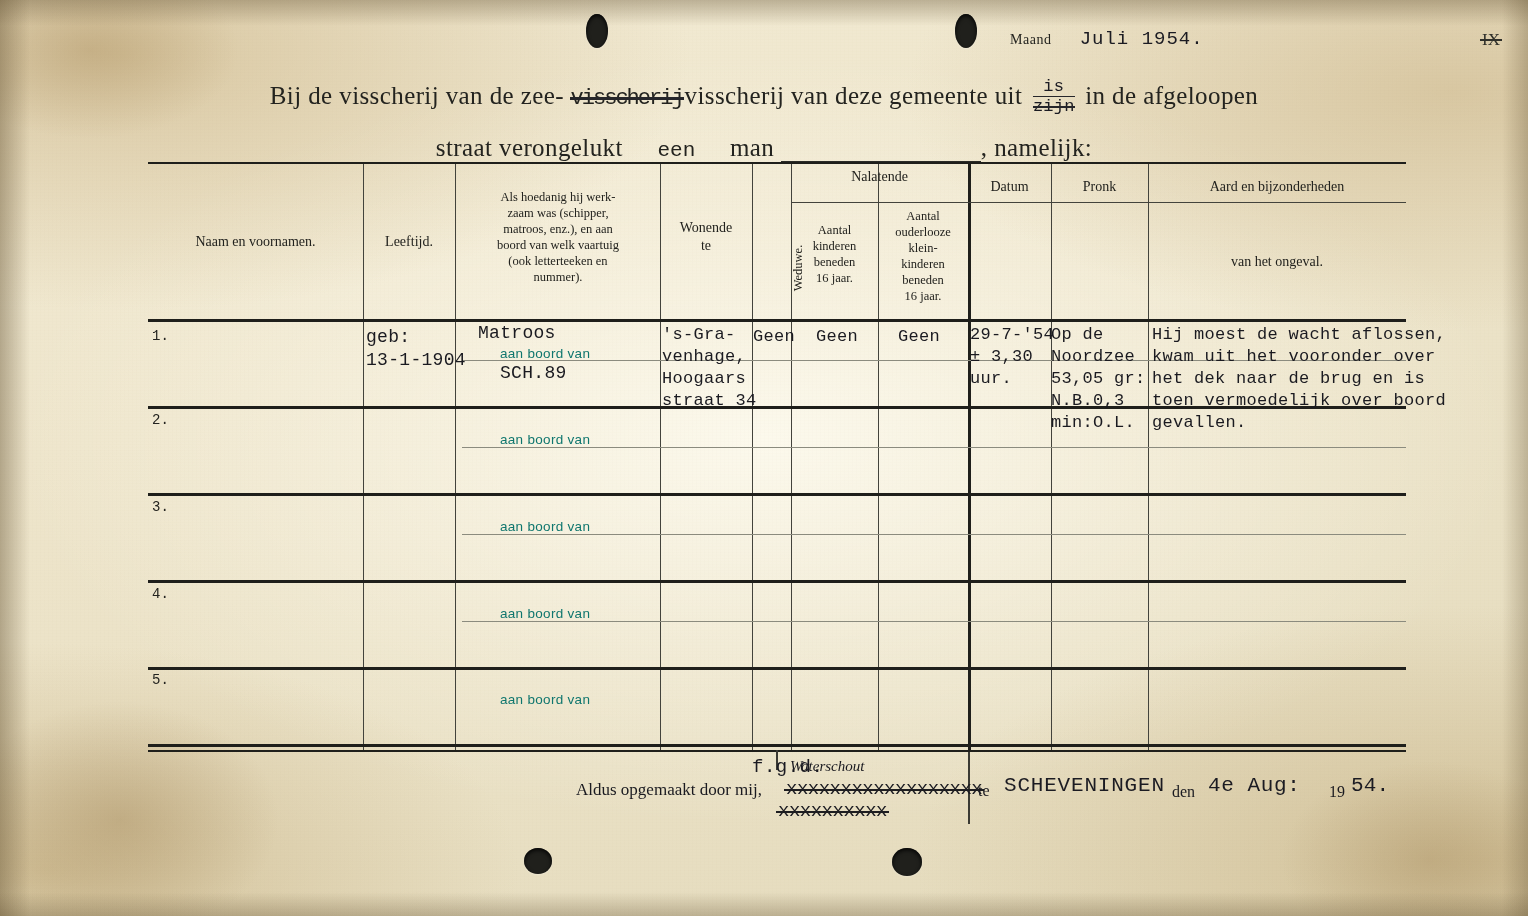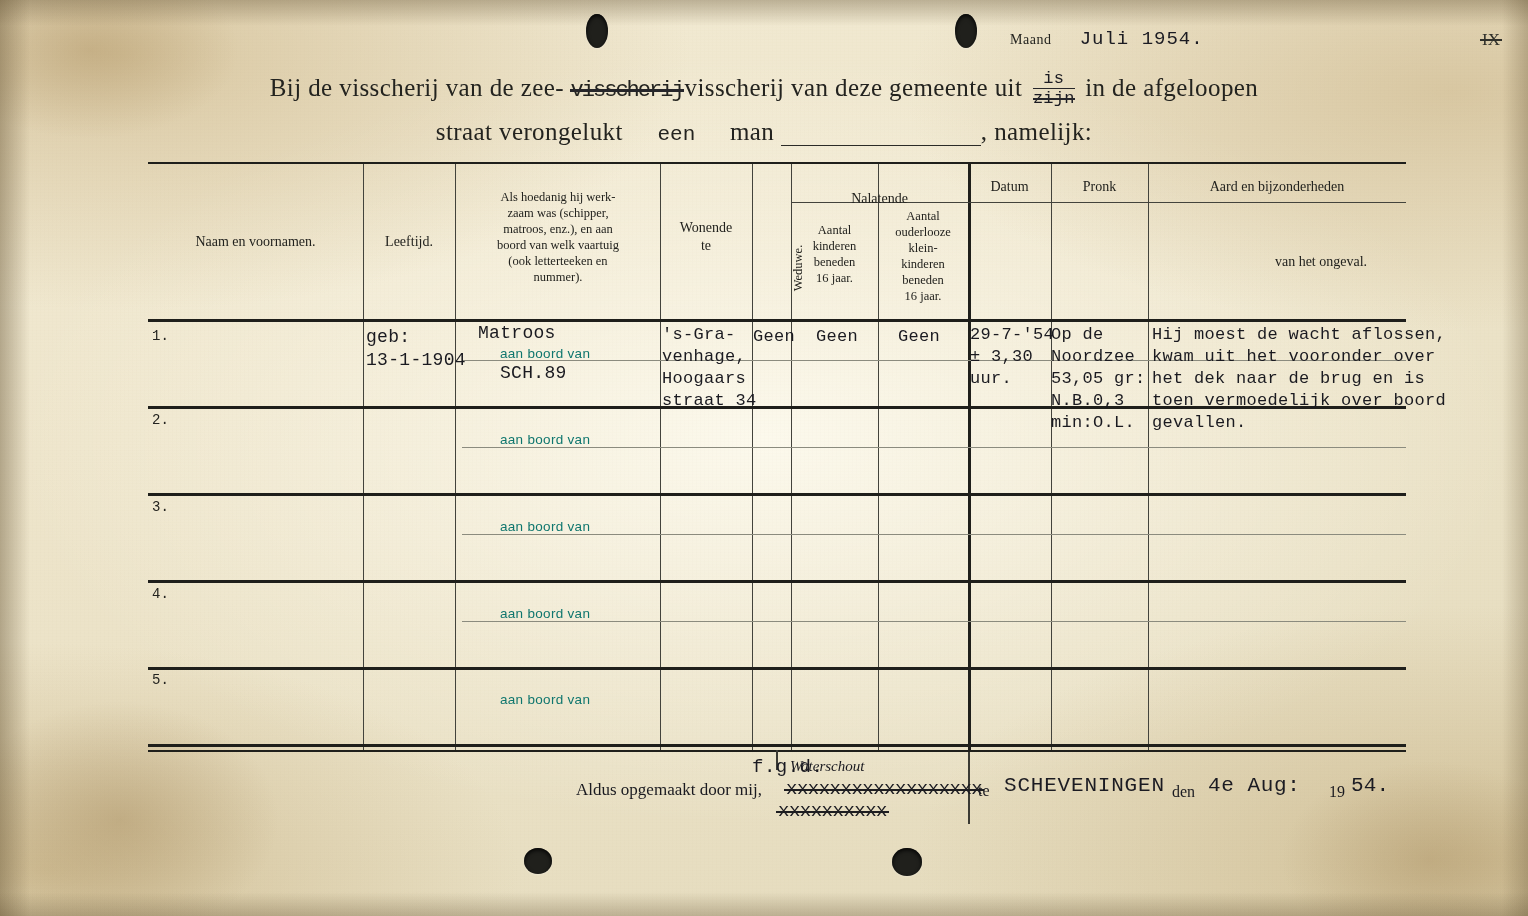--- a/index.html
+++ b/index.html
@@ -122,21 +122,21 @@
   .xxx {
     font-family: "Liberation Mono", monospace;
     font-size: 22px;
     letter-spacing: -2px;
   }
   .fracbox {
     display: inline-block;
     vertical-align: middle;
     text-align: center;
     line-height: 1.0;
-    margin: 0 4px;
+    margin: 8px 4px;
     position: relative;
     top: -2px;
   }
   .fracbox .top { font-size: 17px; display:block; }
   .fracbox .bot { font-size: 17px; display:block; position: relative; }
   .fracbox .bot:after {
     content:""; position:absolute; left:0; right:0; top:48%; height:2px; background:#26262a;
   }
   .fracbox .bar { display:block; height:1px; background:#26262a; margin: 1px 0; }
   .handw {
@@ -372,35 +372,35 @@
     <div class="hdr med" style="left:215px;width:92px;top:69px;">Leeftijd.</div>
     <div class="hdr small" style="left:314px;width:192px;top:25px;white-space:pre-line;">Als hoedanig hij werk-
 zaam was (schipper,
 matroos, enz.), en aan
 boord van welk vaartuig
 (ook letterteeken en
 nummer).</div>
     <div class="hdr med" style="left:512px;width:92px;top:55px;white-space:pre-line;">Wonende
 te</div>
     <div class="hdr vert" style="left:600px;width:100px;top:96px;">Weduwe.</div>
-    <div class="hdr med" style="left:643px;width:177px;top:26px;">Nalatende</div>
+    <div class="hdr med" style="left:643px;width:177px;top:4px;">Nalatende</div>
     <div class="hdr small" style="left:643px;width:87px;top:58px;white-space:pre-line;">Aantal
 kinderen
 beneden
 16 jaar.</div>
     <div class="hdr small" style="left:730px;width:90px;top:44px;white-space:pre-line;">Aantal
 ouderlooze
 klein-
 kinderen
 beneden
 16 jaar.</div>
     <div class="hdr med" style="left:820px;width:83px;top:14px;">Datum</div>
     <div class="hdr med" style="left:903px;width:97px;top:14px;">Pronk</div>
     <div class="hdr med" style="left:1000px;width:258px;top:14px;">Aard en bijzonderheden</div>
-    <div class="hdr med" style="left:1000px;width:258px;top:89px;padding-left:44px;">van het ongeval.</div>
+    <div class="hdr med" style="left:1000px;width:258px;top:89px;">van het ongeval.</div>
 
     <div class="hline thick" style="top:242px;"></div>
     <div class="hline thick" style="top:329px;"></div>
     <div class="hline thick" style="top:416px;"></div>
     <div class="hline thick" style="top:503px;"></div>
     <div class="hline thick" style="top:580px;"></div>
 
     <div class="hline faint" style="left:314px;right:0;top:196px;"></div>
     <div class="hline faint" style="left:314px;right:0;top:283px;"></div>
     <div class="hline faint" style="left:314px;right:0;top:370px;"></div>

